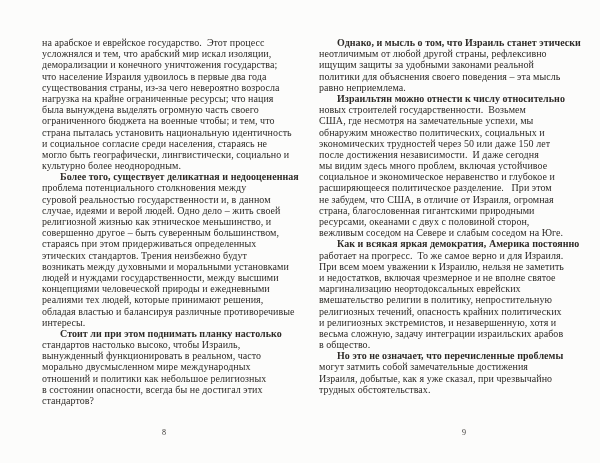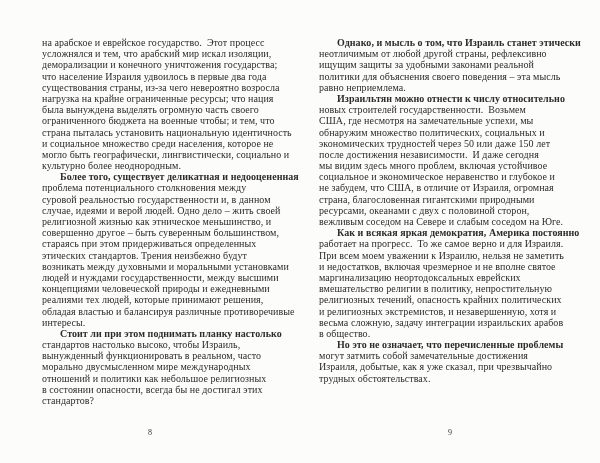--- a/index.html
+++ b/index.html
@@ -17,20 +17,21 @@
   }
   .spread {
     position: absolute;
     inset: 0;
   }
   .page {
     position: absolute;
     top: 0;
     width: 300px;
     height: 344px;
+    padding-left: 28px;
   }
   .page-left  { left: 0; }
   .page-right { left: 300px; }
   .text-block {
     position: absolute;
     top: 37px;
     font-size: 10px;
     line-height: 11.2px;
     letter-spacing: 0.05px;
   }
@@ -62,21 +63,21 @@
         <div class="paragraph">
           <div class="line">на арабское и еврейское государство.  Этот процесс</div>
           <div class="line">усложнялся и тем, что арабский мир искал изоляции,</div>
           <div class="line">деморализации и конечного уничтожения государства;</div>
           <div class="line">что население Израиля удвоилось в первые два года</div>
           <div class="line">существования страны, из-за чего невероятно возросла</div>
           <div class="line">нагрузка на крайне ограниченные ресурсы; что нация</div>
           <div class="line">была вынуждена выделять огромную часть своего</div>
           <div class="line">ограниченного бюджета на военные чтобы; и тем, что</div>
           <div class="line">страна пыталась установить национальную идентичность</div>
-          <div class="line">и социальное множество среди населения, которое не</div>
+          <div class="line">и социальное согласие среди населения, стараясь не</div>
           <div class="line">могло быть географически, лингвистически, социально и</div>
           <div class="line">культурно более неоднородным.</div>
         </div>
         <div class="paragraph">
           <div class="line indent">Более того, существует деликатная и недооцененная</div>
           <div class="line">проблема потенциального столкновения между</div>
           <div class="line">суровой реальностью государственности и, в данном</div>
           <div class="line">случае, идеями и верой людей. Одно дело – жить своей</div>
           <div class="line">религиозной жизнью как этническое меньшинство, и</div>
           <div class="line">совершенно другое – быть суверенным большинством,</div>
@@ -113,20 +114,21 @@
         </div>
         <div class="paragraph">
           <div class="line indent">Израильтян можно отнести к числу относительно</div>
           <div class="line">новых строителей государственности.  Возьмем</div>
           <div class="line">США, где несмотря на замечательные успехи, мы</div>
           <div class="line">обнаружим множество политических, социальных и</div>
           <div class="line">экономических трудностей через 50 или даже 150 лет</div>
           <div class="line">после достижения независимости.  И даже сегодня</div>
           <div class="line">мы видим здесь много проблем, включая устойчивое</div>
           <div class="line">социальное и экономическое неравенство и глубокое и</div>
+          <div class="line">расширяющееся политическое разделение.   При этом</div>
           <div class="line">не забудем, что США, в отличие от Израиля, огромная</div>
           <div class="line">страна, благословенная гигантскими природными</div>
           <div class="line">ресурсами, океанами с двух с половиной сторон,</div>
           <div class="line">вежливым соседом на Севере и слабым соседом на Юге.</div>
         </div>
         <div class="paragraph">
           <div class="line indent">Как и всякая яркая демократия, Америка постоянно</div>
           <div class="line">работает на прогресс.  То же самое верно и для Израиля.</div>
           <div class="line">При всем моем уважении к Израилю, нельзя не заметить</div>
           <div class="line">и недостатков, включая чрезмерное и не вполне святое</div>

